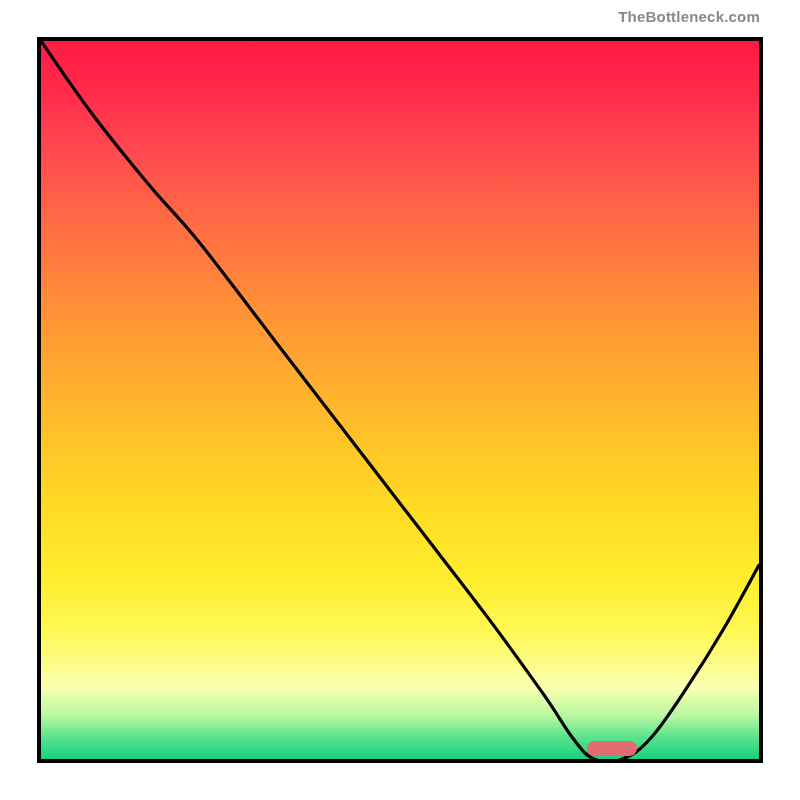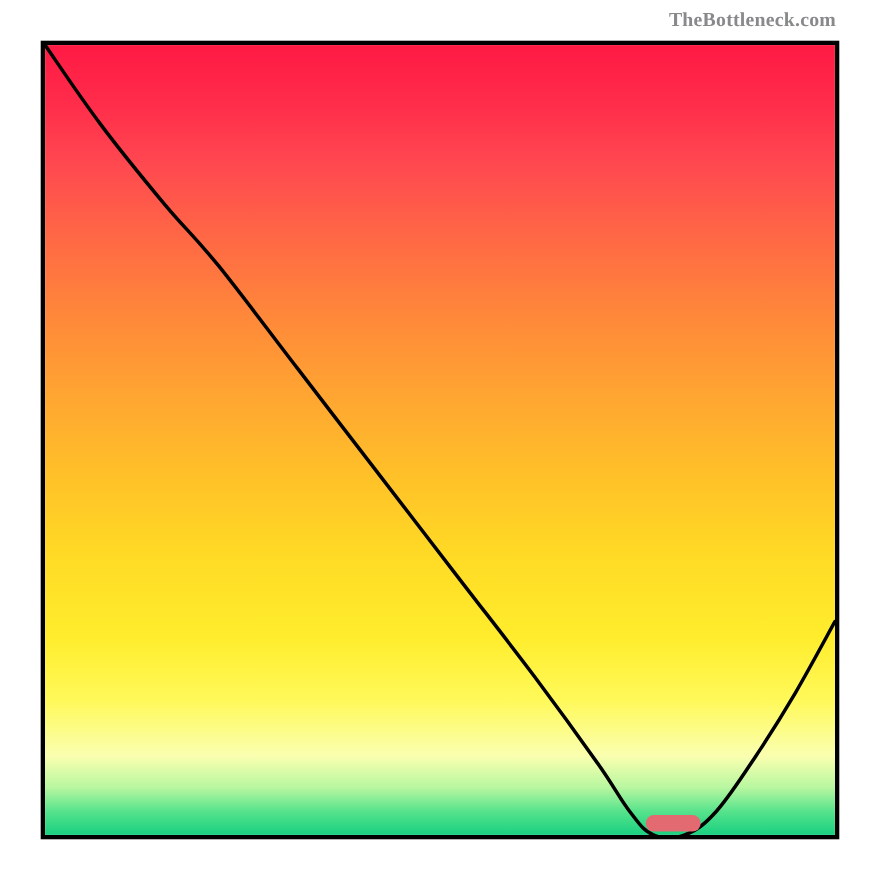--- a/index.html
+++ b/index.html
@@ -57,22 +57,22 @@
   .marker {
     position: absolute;
     background: #e46a72;
     border-radius: 8px;
     height: 15px;
   }
   .watermark {
     position: absolute;
     top: 8px;
     right: 40px;
-    font-family: Liberation Serif, serif;
-    font-size: 18px;
+    font-family: Liberation Sans, sans-serif;
+    font-size: 15px;
     font-weight: bold;
     color: #88898a;
     letter-spacing: 0.2px;
   }
 </style>
 </head>
 <body>
 
 <div class="chart-container">
   <div class="watermark">TheBottleneck.com</div>

